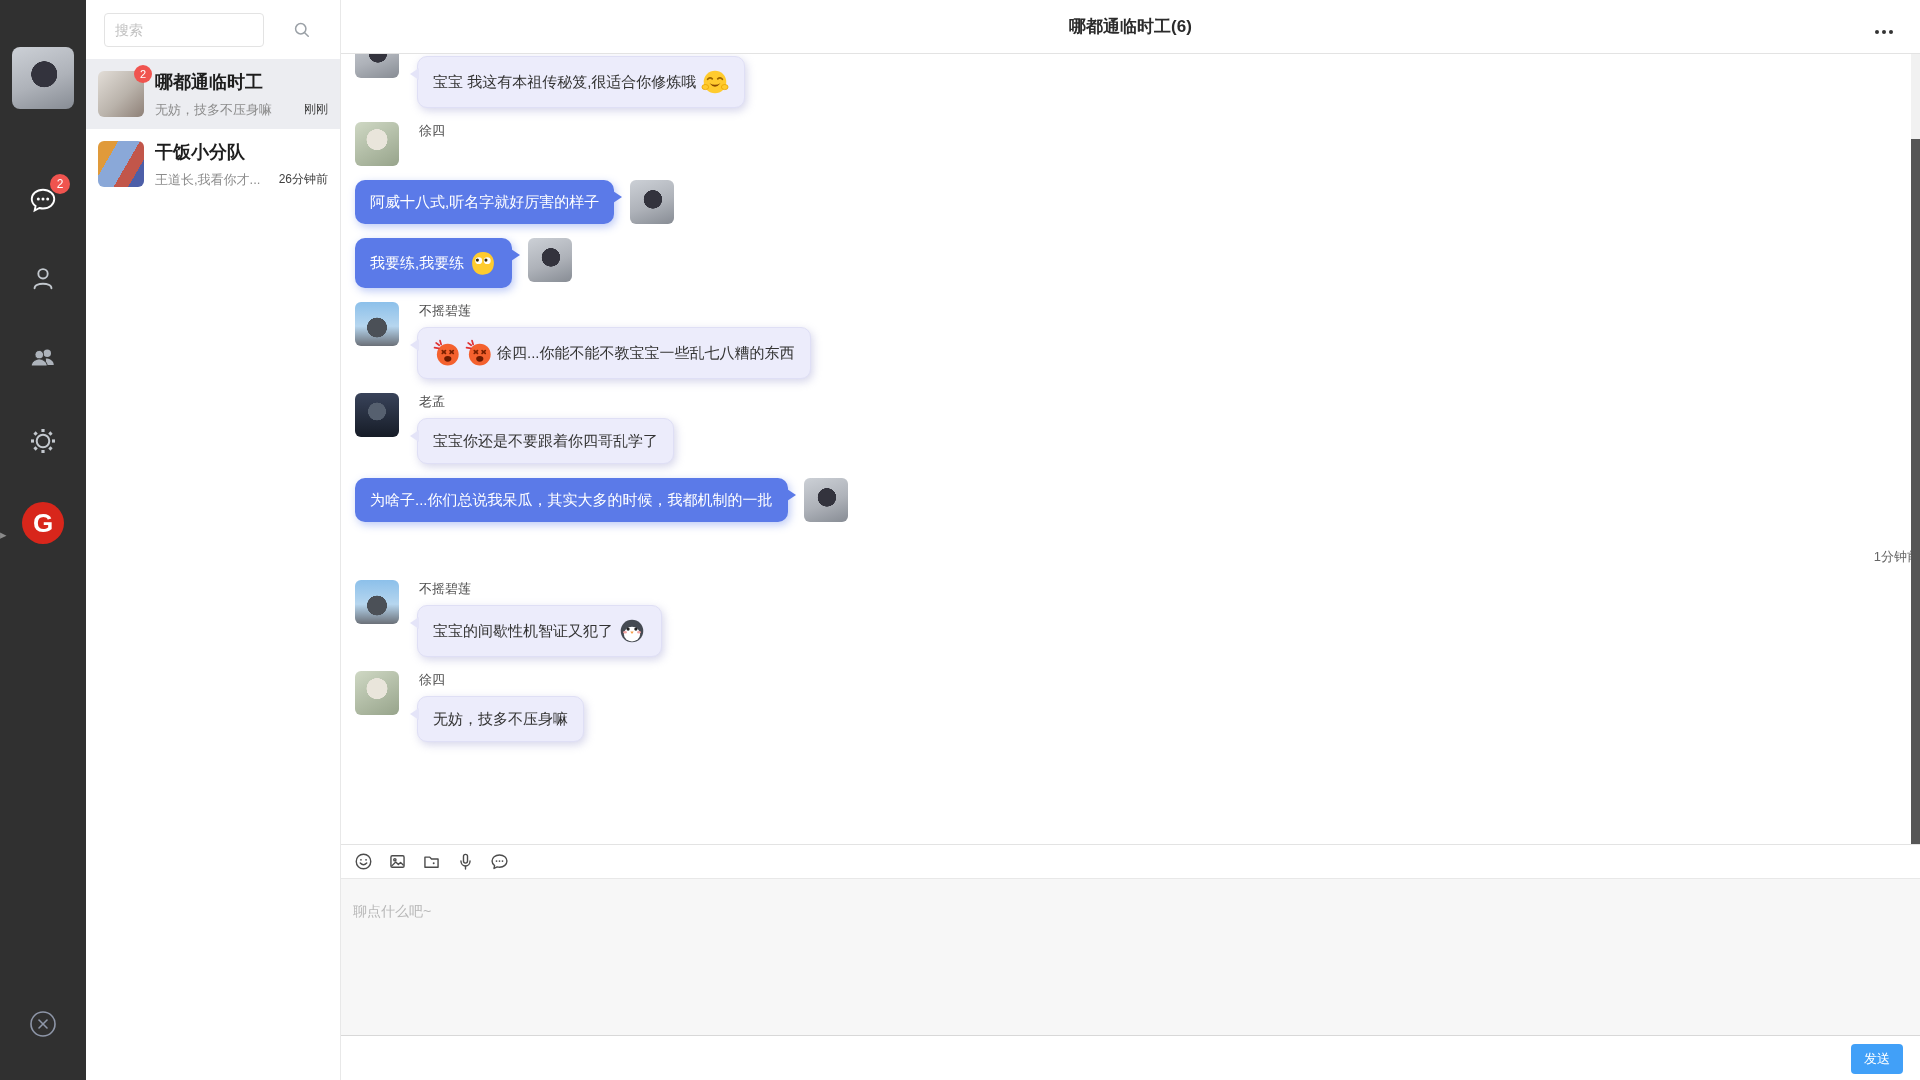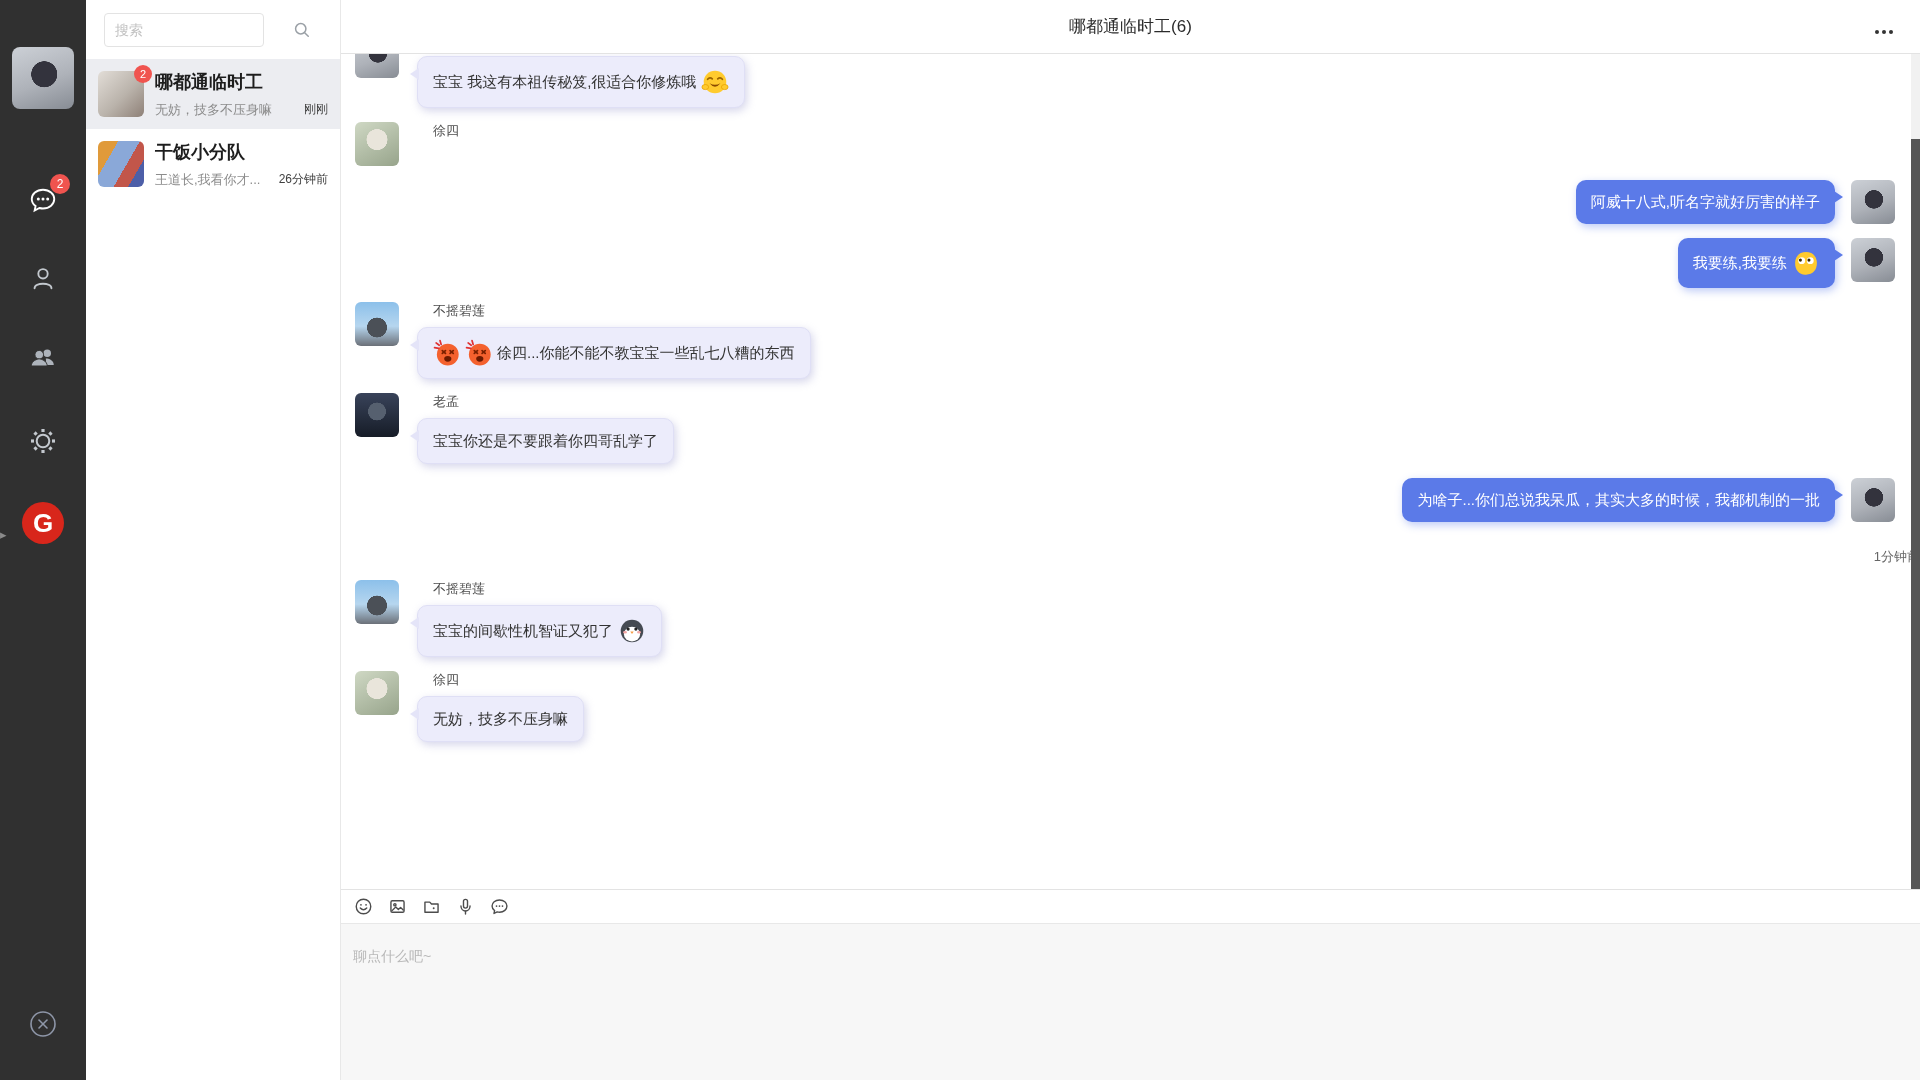--- a/index.html
+++ b/index.html
@@ -38,43 +38,43 @@
   .ci-main { flex:1; min-width:0; }
   .ci-title { font-size:18px; font-weight:bold; color:#1d1d1d; margin-bottom:7px; }
   .ci-sub { display:flex; align-items:center; font-size:13px; color:#8c8c8c; }
   .ci-preview { flex:1; min-width:0; white-space:nowrap; overflow:hidden; text-overflow:ellipsis; }
   .ci-time { margin-left:6px; font-size:12px; color:#404040; flex-shrink:0; }
 
   
   .chatpane { flex:1; display:flex; flex-direction:column; min-width:0; }
   .chat-header { position:relative; height:54px; border-bottom:1px solid #e3e3e3; flex-shrink:0;
     display:flex; align-items:center; justify-content:center; }
-  .chat-title { font-size:17px; font-weight:normal; color:#2b2b2b; }
+  .chat-title { font-size:17px; font-weight:bold; color:#2b2b2b; }
   .more-btn { position:absolute; right:22px; top:17px; cursor:pointer; padding:4px; }
 
   .messages { position:relative; flex:1; overflow:hidden; background:#fff; }
   .scroll-track { position:absolute; right:0; top:0; bottom:0; width:9px; background:#f1f1f1; }
   .scroll-thumb { position:absolute; right:0; top:85px; bottom:0; width:9px; background:#565656; cursor:grab; }
 
   .msg-row { display:flex; align-items:flex-start; padding:0 25px 0 14px; margin-top:14px; }
   .msg-row.first { margin-top:2px; }
-  .msg-row.right { justify-content:flex-end; }
+  .msg-row.right { }
   .m-avatar { width:44px; height:44px; border-radius:6px; flex-shrink:0; cursor:pointer; }
   .msg-row.left  .m-avatar { margin-right:18px; }
   .msg-row.right .m-avatar { margin-left:16px; }
   .msg-row.first .m-avatar { margin-top:-22px; }
   .av-self    { background:radial-gradient(circle at 52% 44%, #33333d 0 27%, transparent 28%),
                 linear-gradient(160deg,#ccd0d6 0%,#aeb2b9 55%,#878c94 100%); }
   .av-xusi    { background:radial-gradient(circle at 50% 40%, #e9e5db 0 30%, transparent 31%),
                 linear-gradient(150deg,#cfd8c4,#97a48b); }
   .av-bilian  { background:radial-gradient(circle at 50% 58%, #4b5057 0 29%, transparent 30%),
                 linear-gradient(180deg,#8cc0ea 0%,#b6d6ef 55%,#6b7078 100%); }
   .av-laomeng { background:radial-gradient(circle at 50% 42%, #56606f 0 26%, transparent 27%),
                 linear-gradient(180deg,#39435a,#161c27); }
-  .m-name { font-size:13px; color:#4d4d4d; margin:0 0 7px 16px; }
+  .m-name { font-size:13px; color:#4d4d4d; margin:0 0 7px 2px; }
   .bubble { position:relative; max-width:640px; padding:11px 15px; border-radius:10px;
     font-size:15px; line-height:22px; color:#333; width:fit-content; cursor:default; }
   .bubble.lb { background:#ececfb; border:1px solid #dfdff5; box-shadow:2px 3px 8px rgba(165,165,210,.45); }
   .bubble.lb::before { content:''; position:absolute; left:-8px; top:11px;
     border-top:6px solid transparent; border-bottom:6px solid transparent; border-right:9px solid #e4e4f8; }
   .bubble.rb { background:#5b7ae8; color:#fff; box-shadow:2px 3px 8px rgba(91,122,232,.4); }
   .bubble.rb::after { content:''; position:absolute; right:-8px; top:11px;
     border-top:6px solid transparent; border-bottom:6px solid transparent; border-left:9px solid #5b7ae8; }
   .emj { width:28px; height:28px; vertical-align:-9px; }
   .emj.lead { margin-right:4px; }
@@ -376,15 +376,18 @@
         <span class="tool-btn">
           <svg width="21" height="21" viewBox="0 0 24 24" fill="none" stroke="#4c4c4c" stroke-width="1.6" stroke-linejoin="round">
             <path d="M12 4.5 C7 4.5 3.5 7.6 3.5 11.5 C3.5 13.6 4.6 15.5 6.4 16.7 L5.7 20 L9.3 18.1 C10.2 18.3 11.1 18.5 12 18.5 C17 18.5 20.5 15.4 20.5 11.5 C20.5 7.6 17 4.5 12 4.5 Z"></path>
             <circle cx="8.6" cy="11.5" r="1" fill="#4c4c4c" stroke="none"></circle>
               <circle cx="12" cy="11.5" r="1" fill="#4c4c4c" stroke="none"></circle>
               <circle cx="15.4" cy="11.5" r="1" fill="#4c4c4c" stroke="none"></circle>
           </svg>
         </span>
       </div>
       <textarea class="msg-input" placeholder="聊点什么吧~" style=""></textarea>
+      <div class="send-row">
+        <button class="send-btn">发送</button>
+      </div>
     </div>
   </main>
 </div>
 
 </body></html>

